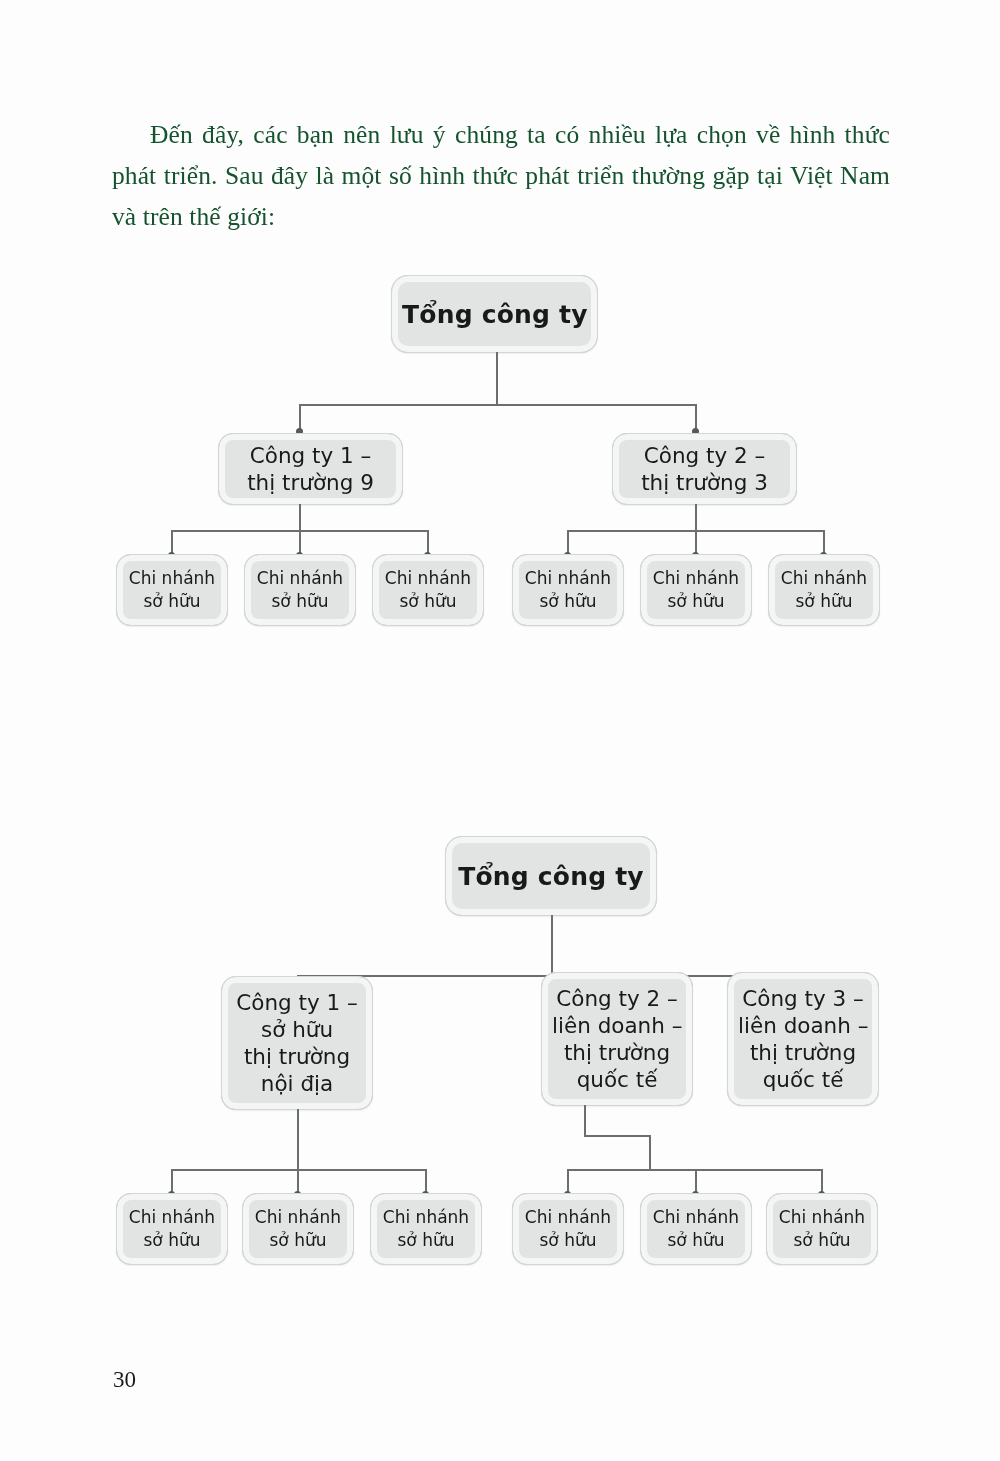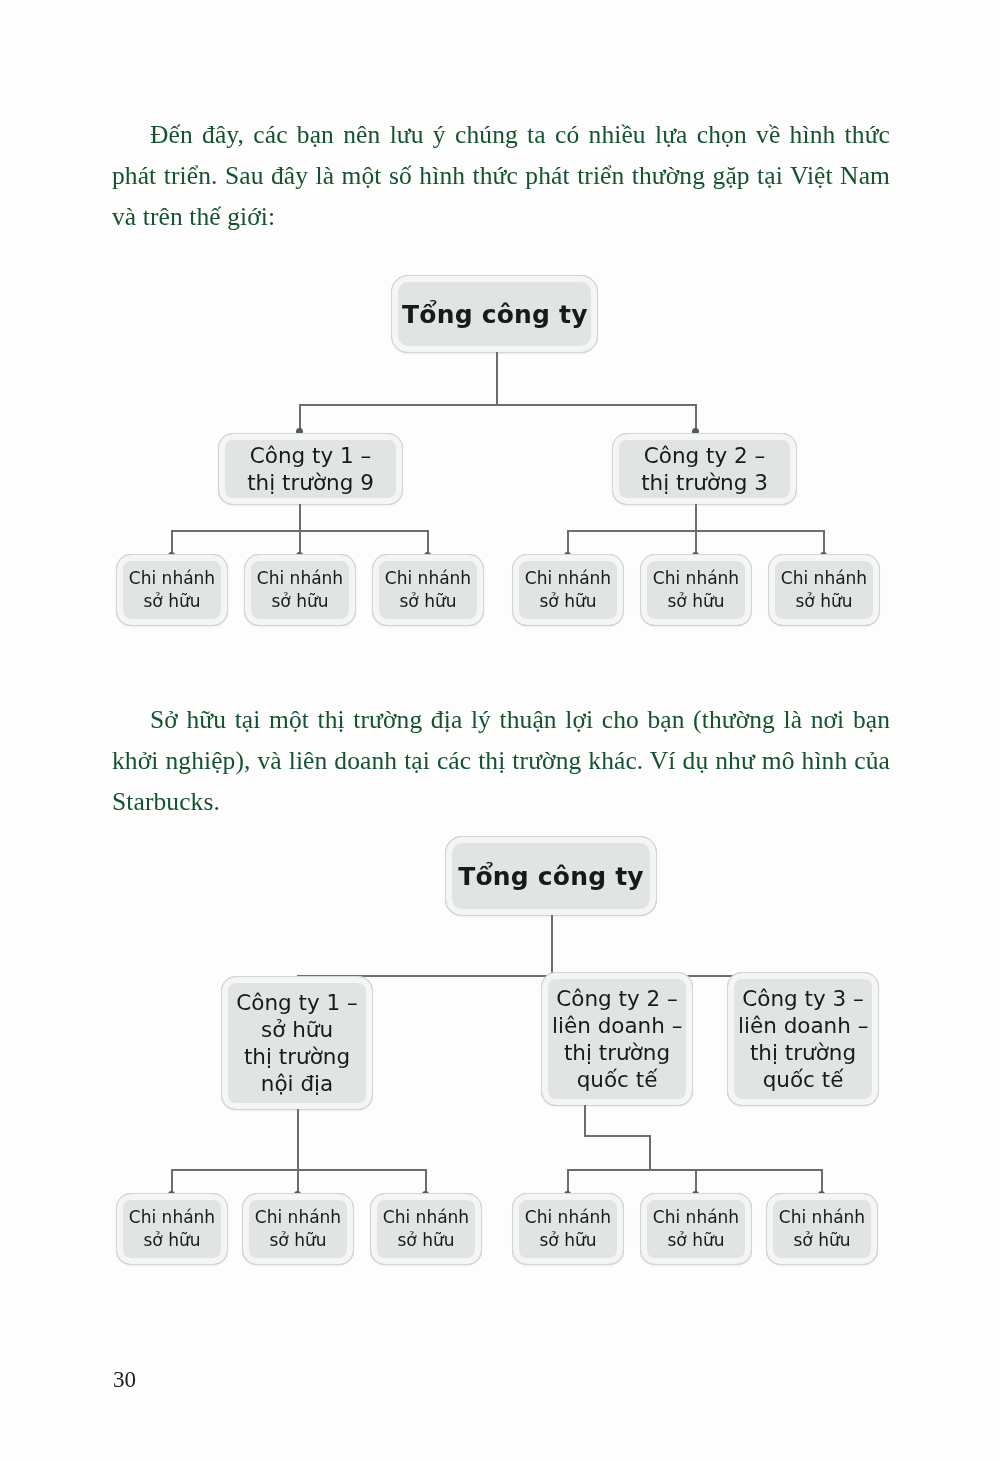--- a/index.html
+++ b/index.html
@@ -114,21 +114,20 @@
   }
 </style>
 </head>
 <body>
 
 <div class="page">
 
   <p class="para" id="para-intro"><span class="indent"></span><span>Đến đây, các bạn nên lưu ý chúng ta có nhiều lựa chọn về hình thức phát triển. Sau đây là một số hình thức phát triển thường gặp tại Việt Nam và trên thế giới:</span></p>
 
 
-  <p class="para" id="para-mid"><span class="indent"></span><span>Sở hữu tại một thị trường địa lý thuận lợi cho bạn (thường là nơi bạn khởi nghiệp), và liên doanh tại các thị trường khác. Ví dụ như mô hình của Starbucks.</span></p>
 
   <div class="diagram" id="diagram-1">
 
     <div class="node root" style="left:392px; top:14px; width:205px; height:76px;">
       <span class="node-inner">
         <span class="node-line">Tổng công ty</span>
       </span>
     </div>
 
     <div class="conn v" style="left:496px; top:90px; height:52px;"></div>

